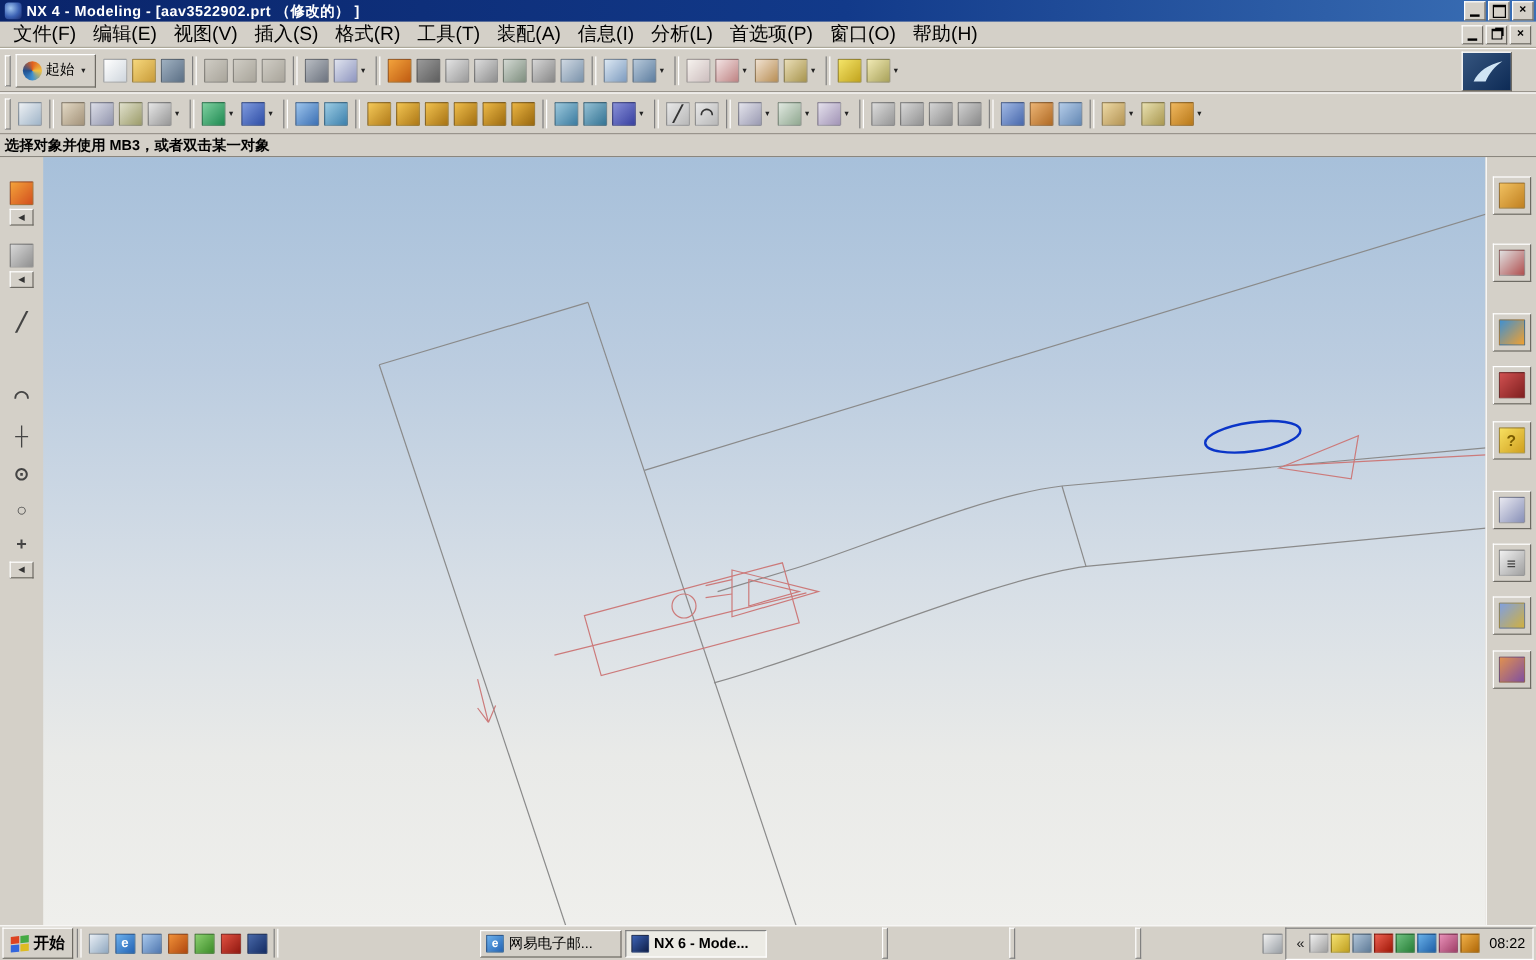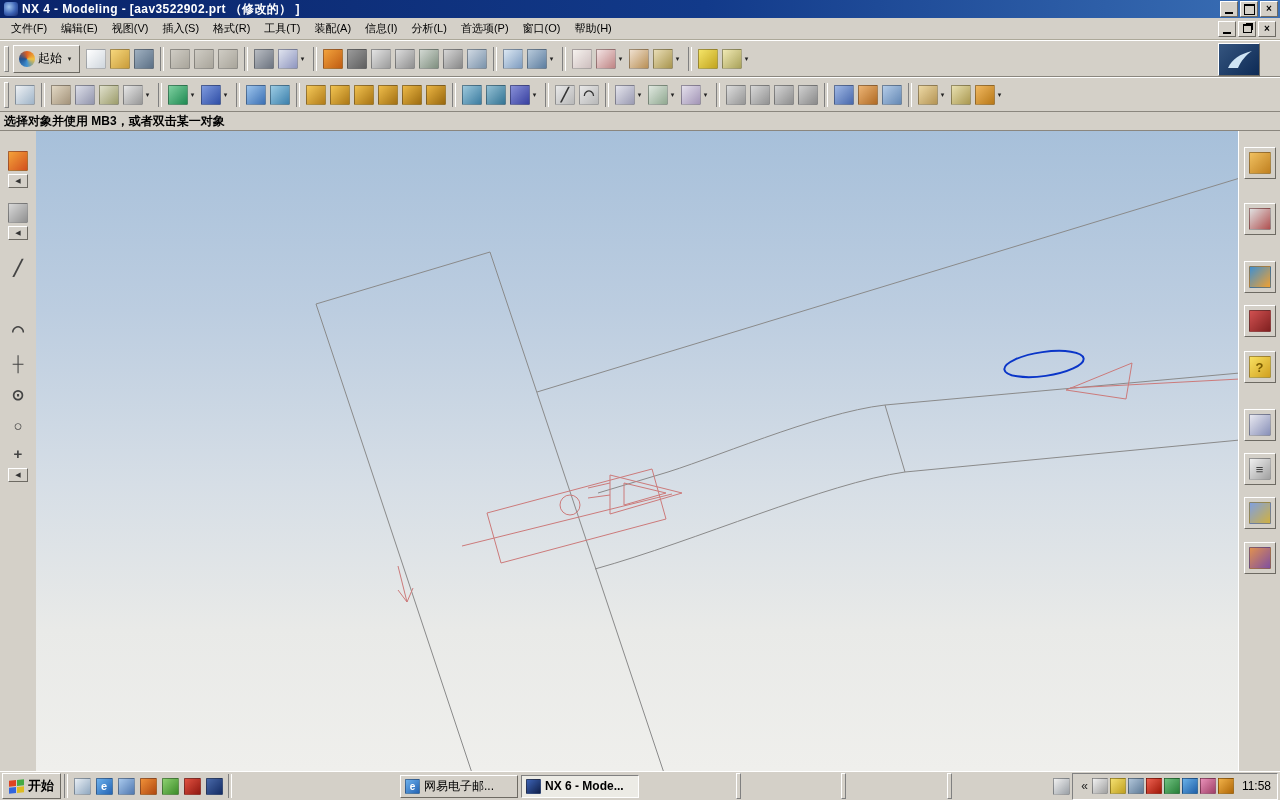--- a/index.html
+++ b/index.html
@@ -17,21 +17,21 @@
   #window-title{font-size:12px;font-weight:bold;letter-spacing:.4px;white-space:nowrap;}
   .cap-btns{margin-left:auto;display:flex;}
   .win-btn{width:16px;height:14px;margin-left:2px;display:flex;align-items:center;justify-content:center;
     font-size:10px;font-weight:bold;color:#000;line-height:1;}
   .glyph-min{width:8px;height:2px;background:#000;margin-top:8px;}
   .glyph-max{width:9px;height:8px;border:1px solid #000;border-top-width:2px;}
   .glyph-restore{width:7px;height:6px;border:1px solid #000;border-top-width:2px;box-shadow:2px -2px 0 -1px #000;}
   
   #menubar{left:0;top:18px;width:1280px;height:22px;display:flex;align-items:center;
     box-sizing:border-box;padding-left:4px;border-bottom:1px solid #aca899;}
-  .menu-item{font-size:11px;padding:2px 7px;color:#000;white-space:nowrap;}
+  .menu-item{font-size:16px;padding:2px 7px;color:#000;white-space:nowrap;}
   #mdi-btns{margin-left:auto;display:flex;padding-right:4px;}
   
   .toolbar{left:0;width:1280px;display:flex;align-items:center;box-sizing:border-box;
     border-top:1px solid #ffffff;border-bottom:1px solid #8a867e;background:#d4d0c8;padding-left:2px;}
   #toolbar1{top:40px;height:37px;}
   #toolbar2{top:77px;height:35px;}
   .grip{width:3px;height:24px;border-left:1px solid #fff;border-top:1px solid #fff;
     border-right:1px solid #808080;border-bottom:1px solid #808080;margin:0 4px 0 2px;}
   .tbtn{height:28px;display:flex;align-items:center;justify-content:center;padding:0 2px;}
   .ticon{width:20px;height:20px;box-sizing:border-box;border:1px solid rgba(60,60,60,.35);
@@ -497,15 +497,15 @@
     <div id="tray-icons" style="display:flex;align-items:center;gap:2px;">
         <div class="tray-ic" style="background: linear-gradient(135deg, rgb(240, 240, 240), rgb(160, 160, 160));"></div>
         <div class="tray-ic" style="background: linear-gradient(135deg, rgb(244, 224, 112), rgb(192, 160, 32));"></div>
         <div class="tray-ic" style="background: linear-gradient(135deg, rgb(176, 196, 216), rgb(96, 124, 152));"></div>
         <div class="tray-ic" style="background: linear-gradient(135deg, rgb(236, 96, 80), rgb(160, 24, 8));"></div>
         <div class="tray-ic" style="background: linear-gradient(135deg, rgb(112, 192, 128), rgb(40, 128, 56));"></div>
         <div class="tray-ic" style="background: linear-gradient(135deg, rgb(104, 176, 232), rgb(32, 96, 168));"></div>
         <div class="tray-ic" style="background: linear-gradient(135deg, rgb(232, 144, 184), rgb(160, 64, 104));"></div>
         <div class="tray-ic" style="background: linear-gradient(135deg, rgb(240, 176, 72), rgb(176, 104, 8));"></div>
       </div>
-    <span id="clock">11:58</span>
+    <span id="clock">08:22</span>
   </div>
 </div>
 
 </body></html>

